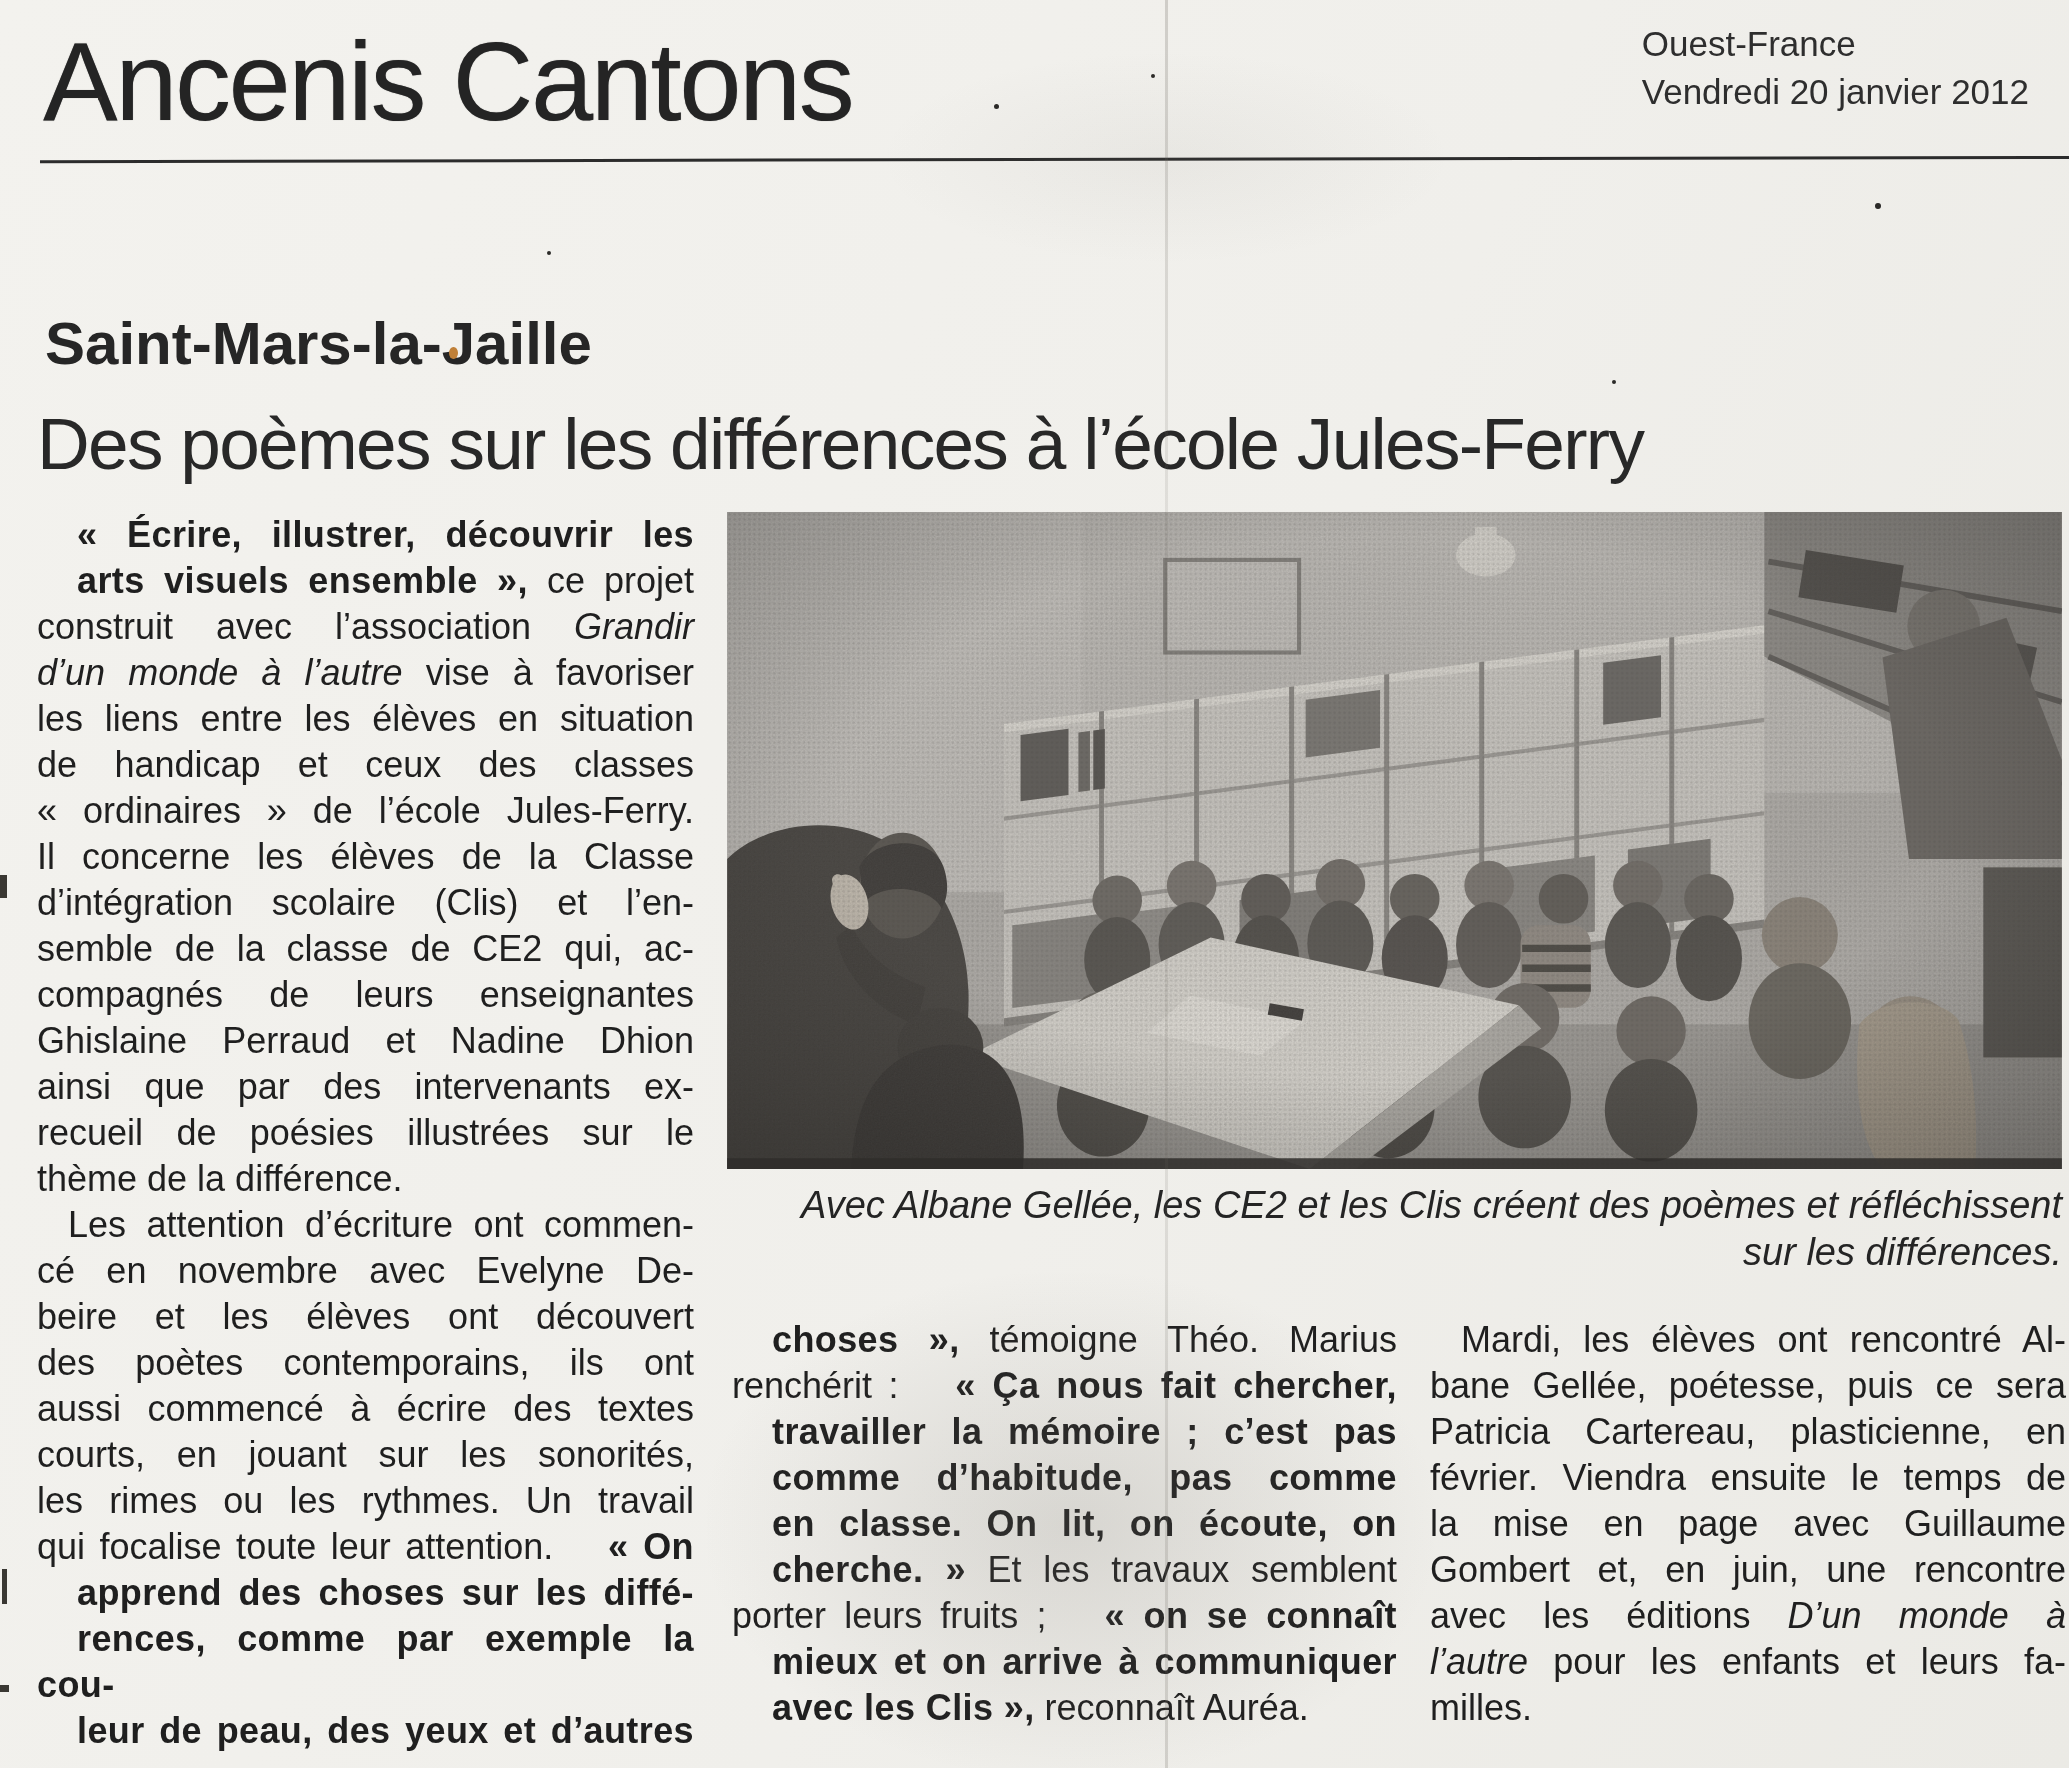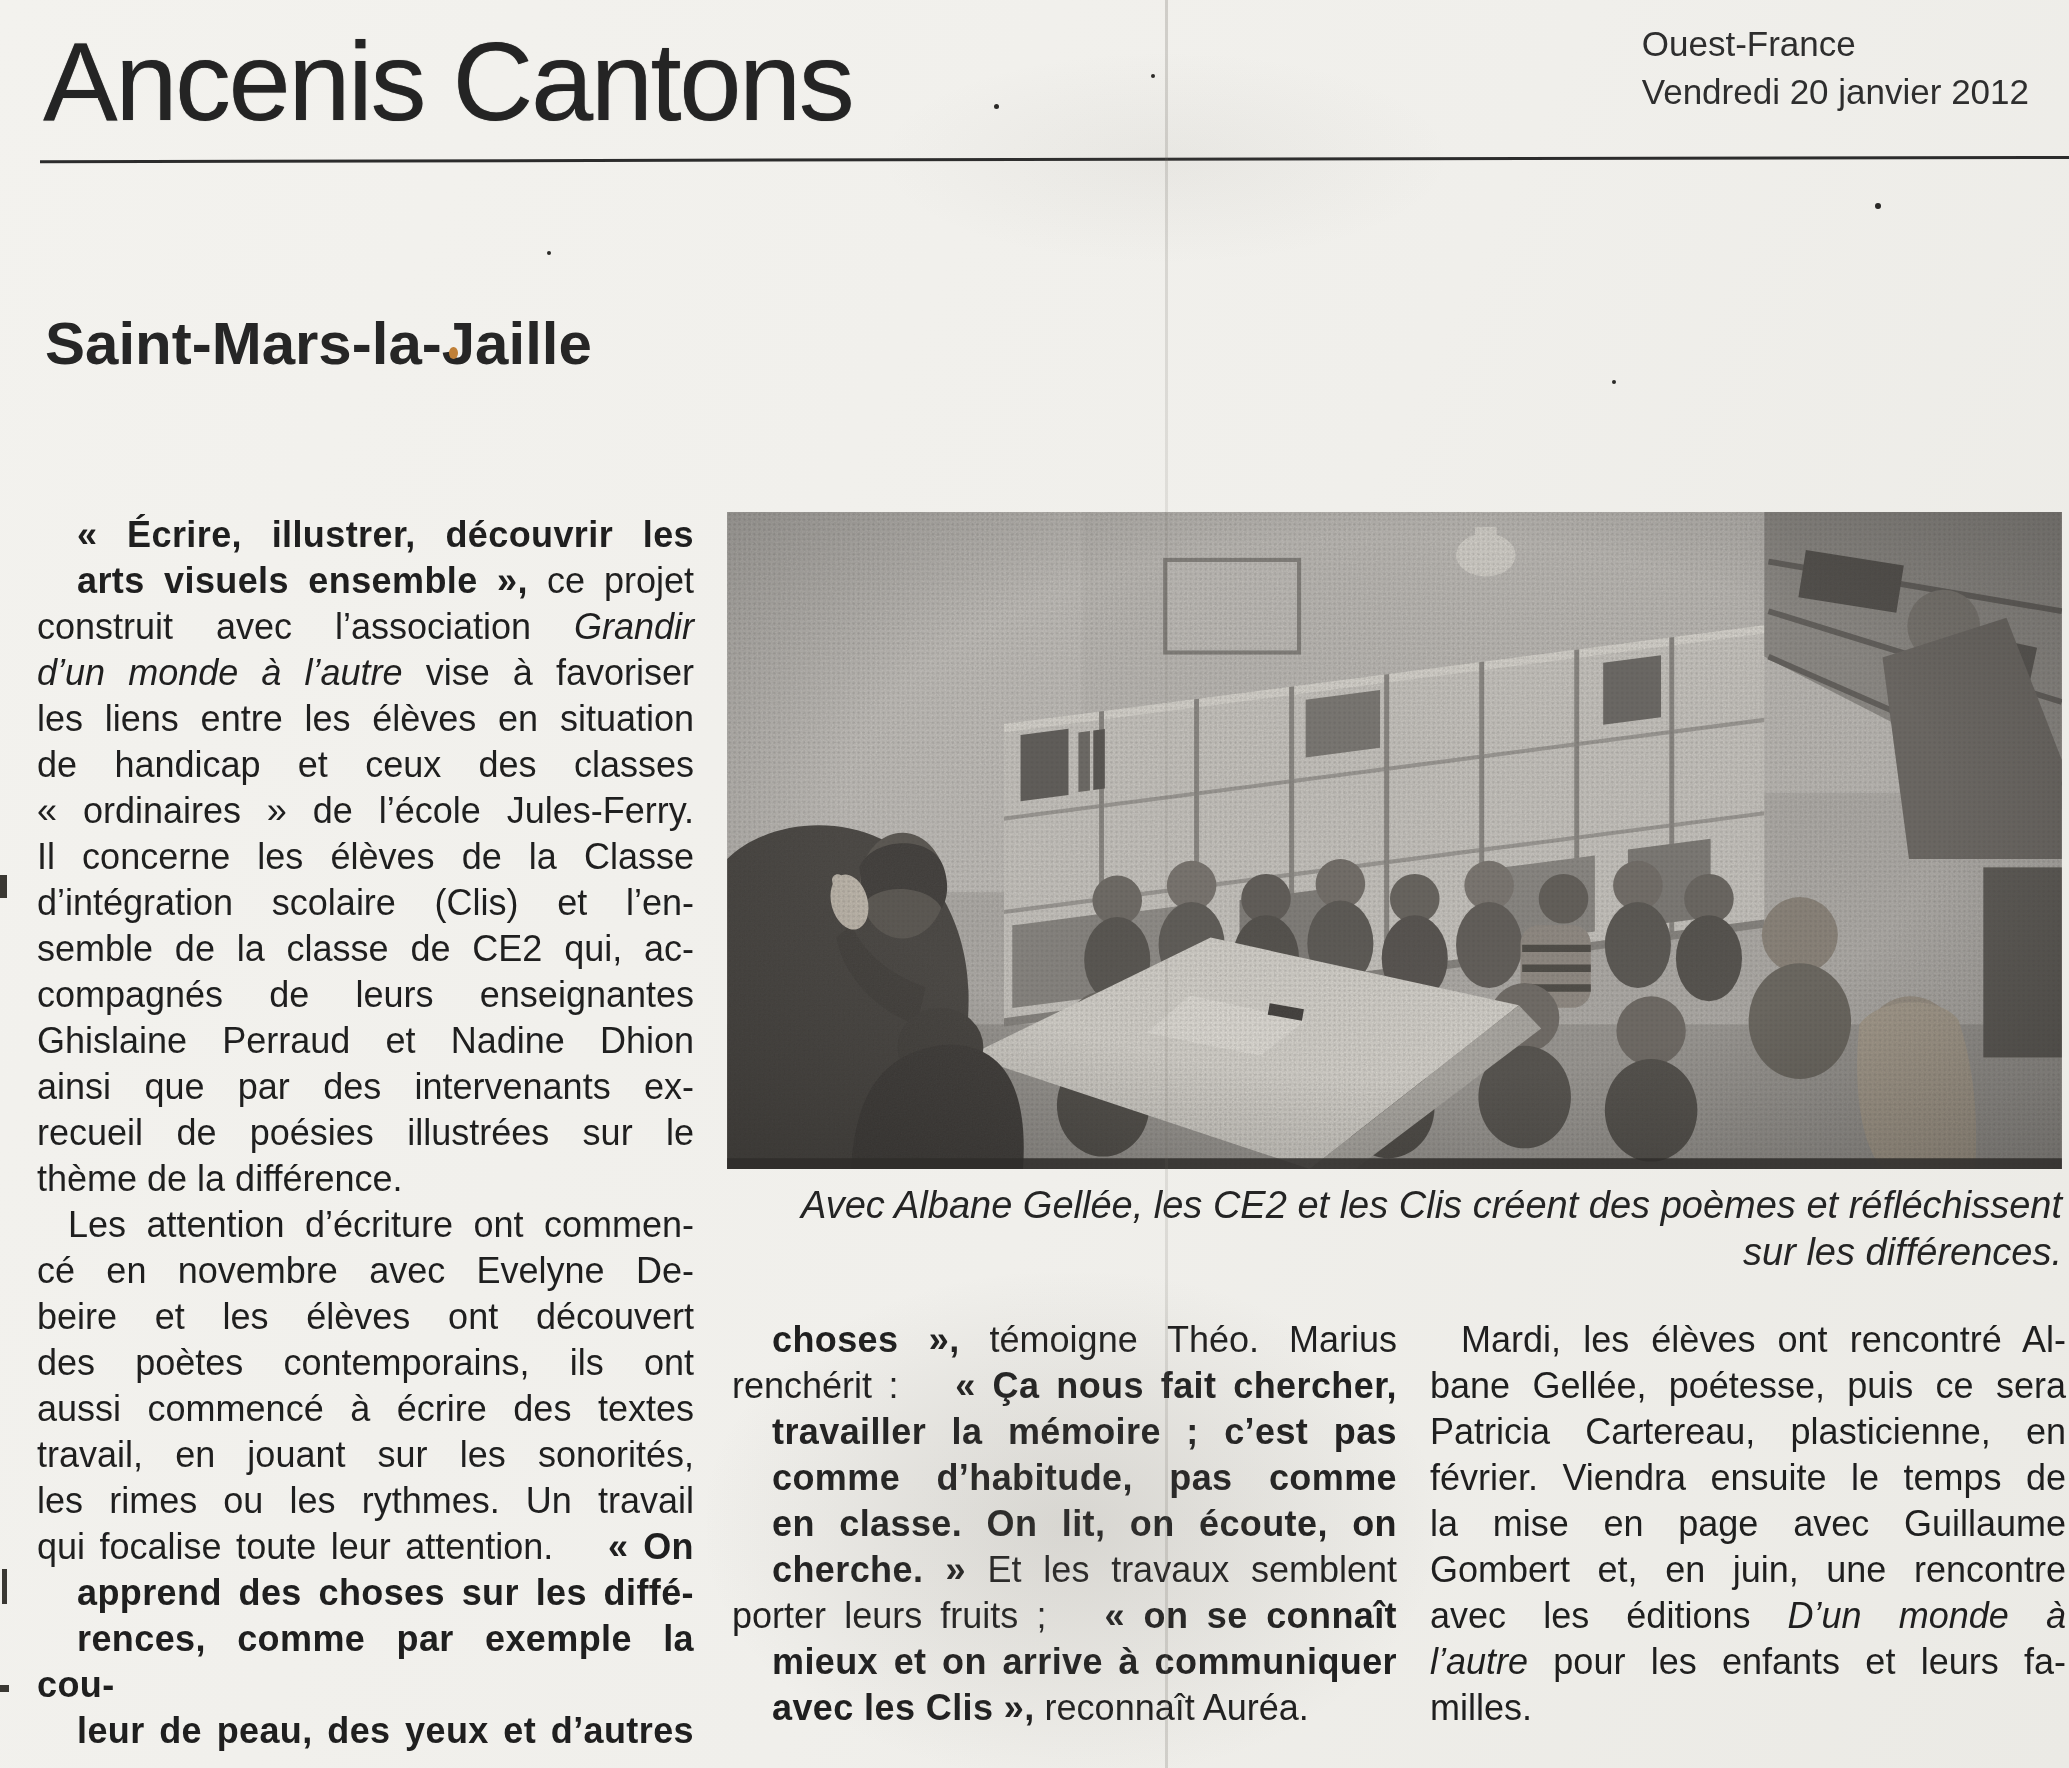--- a/index.html
+++ b/index.html
@@ -48,20 +48,21 @@
 
   <div class="pub">
     <div>Ouest-France</div>
     <div>Vendredi 20 janvier 2012</div>
   </div>
 
   <div class="rule"></div>
 
   <div class="section-title">Saint-Mars-la-Jaille</div>
 
+  <div class="headline">Des poèmes sur les différences à l’école Jules-Ferry</div>
 
   <div class="col col-left">
       <div class="tl"><span class="run-b">« Écrire, illustrer, découvrir les</span></div>
       <div class="tl"><span class="run-b">arts visuels ensemble »,</span><span class="run-n"> ce projet</span></div>
       <div class="tl"><span class="run-n">construit avec l’association </span><span class="run-i">Grandir</span></div>
       <div class="tl"><span class="run-i">d’un monde à l’autre</span><span class="run-n"> vise à favoriser</span></div>
       <div class="tl"><span class="run-n">les liens entre les élèves en situation</span></div>
       <div class="tl"><span class="run-n">de handicap et ceux des classes</span></div>
       <div class="tl"><span class="run-n">« ordinaires » de l’école Jules-Ferry.</span></div>
       <div class="tl"><span class="run-n">Il concerne les élèves de la Classe</span></div>
@@ -70,21 +71,21 @@
       <div class="tl"><span class="run-n">compagnés de leurs enseignantes</span></div>
       <div class="tl"><span class="run-n">Ghislaine Perraud et Nadine Dhion</span></div>
       <div class="tl"><span class="run-n">ainsi que par des intervenants ex-</span></div>
       <div class="tl"><span class="run-n">recueil de poésies illustrées sur le</span></div>
       <div class="tl end"><span class="run-n">thème de la différence.</span></div>
       <div class="tl ind"><span class="run-n">Les attention d’écriture ont commen-</span></div>
       <div class="tl"><span class="run-n">cé en novembre avec Evelyne De-</span></div>
       <div class="tl"><span class="run-n">beire et les élèves ont découvert</span></div>
       <div class="tl"><span class="run-n">des poètes contemporains, ils ont</span></div>
       <div class="tl"><span class="run-n">aussi commencé à écrire des textes</span></div>
-      <div class="tl"><span class="run-n">travail, en jouant sur les sonorités,</span></div>
+      <div class="tl"><span class="run-n">courts, en jouant sur les sonorités,</span></div>
       <div class="tl"><span class="run-n">les rimes ou les rythmes. Un travail</span></div>
       <div class="tl"><span class="run-n">qui focalise toute leur attention. </span><span class="run-b">« On</span></div>
       <div class="tl"><span class="run-b">apprend des choses sur les diffé-</span></div>
       <div class="tl"><span class="run-b">rences, comme par exemple la cou-</span></div>
       <div class="tl"><span class="run-b">leur de peau, des yeux et d’autres</span></div>
     </div>
 
   <figure class="photo">
     <svg viewBox="0 0 1615 795" width="1335" height="657" xmlns="http://www.w3.org/2000/svg">
       <defs>

